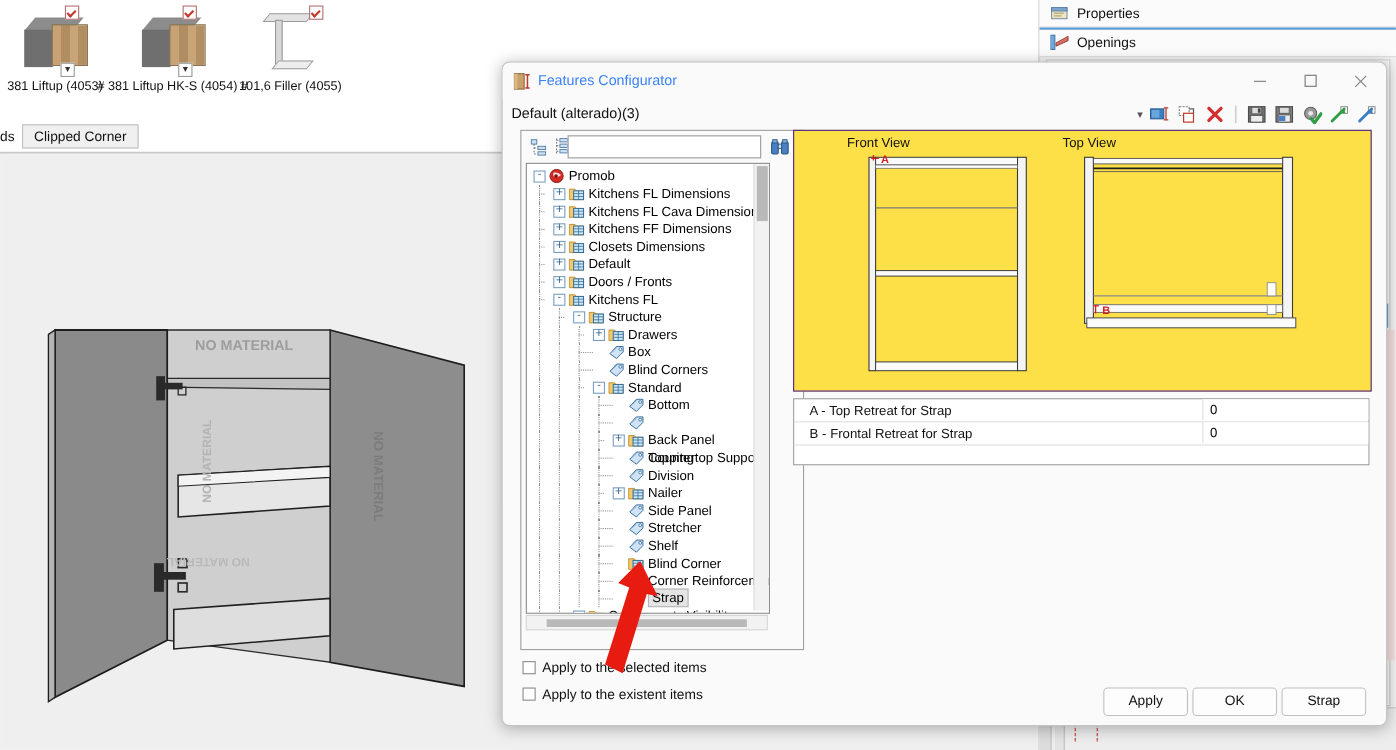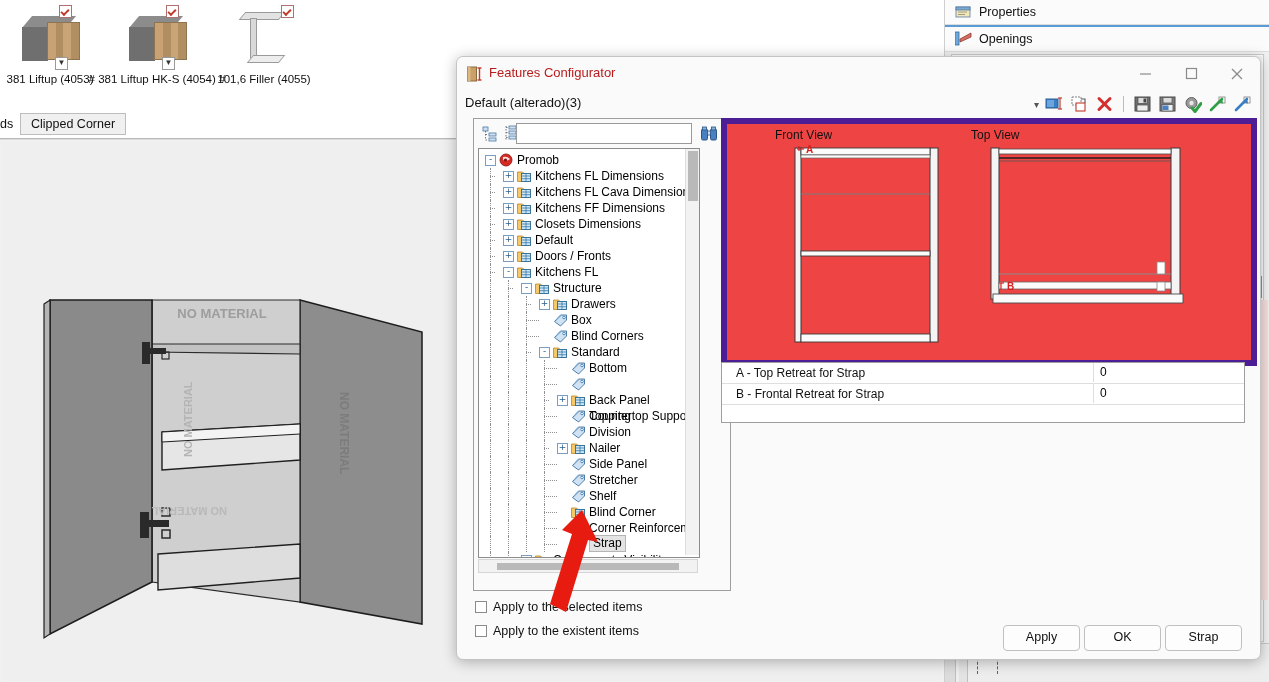--- a/index.html
+++ b/index.html
@@ -118,21 +118,21 @@
     background:#fafafa; border:1px solid #c4c4c4; border-radius:7px;
     box-shadow: 0 2px 14px rgba(0,0,0,0.28);
   }
   .dlg-title {
     position:absolute; left:0; top:0; width:803px; height:33px;
     border-top-left-radius:7px; border-top-right-radius:7px;
     background:#fafafa;
   }
   .dlg-icon { position:absolute; left:10px; top:9px; width:16px; height:16px; }
   .dlg-title-text {
-    position:absolute; left:32px; top:8px; font-size:13px; color:#b91c1c;
+    position:absolute; left:32px; top:8px; font-size:13px; color:#3b82f6;
   }
   .winbtn {
     position:absolute; top:0; width:46px; height:33px; cursor:default;
     display:flex; align-items:center; justify-content:center; color:#8a8a8a;
   }
   .winbtn.min { right:92px; }
   .winbtn.max { right:46px; }
   .winbtn.close { right:0; border-top-right-radius:7px; }
 
   .dlg-subtitle {
@@ -191,21 +191,21 @@
   
   .chk-row { position:absolute; font-size:12.5px; color:#111; }
   .chkbox {
     display:inline-block; width:12px; height:12px; border:1px solid #8b8b8b;
     background:#fff; vertical-align:-2px; margin-right:6px; box-sizing:border-box;
   }
 
   
   .views-panel {
     position:absolute; left:264px; top:61px; width:524px; height:236px;
-    background:#ef4444; border:6px solid #4c1d95;
+    background:#fde047; border:1px solid #4c1d95;
   }
   .view-title { position:absolute; font-size:12px; color:#111; }
 
   
   .prop-panel {
     position:absolute; left:264px; top:305px; width:524px; height:61px;
     background:#fff; border:1px solid #9e9e9e; box-sizing:border-box;
   }
   .prop-header {
     position:relative; height:19px; line-height:19px;

